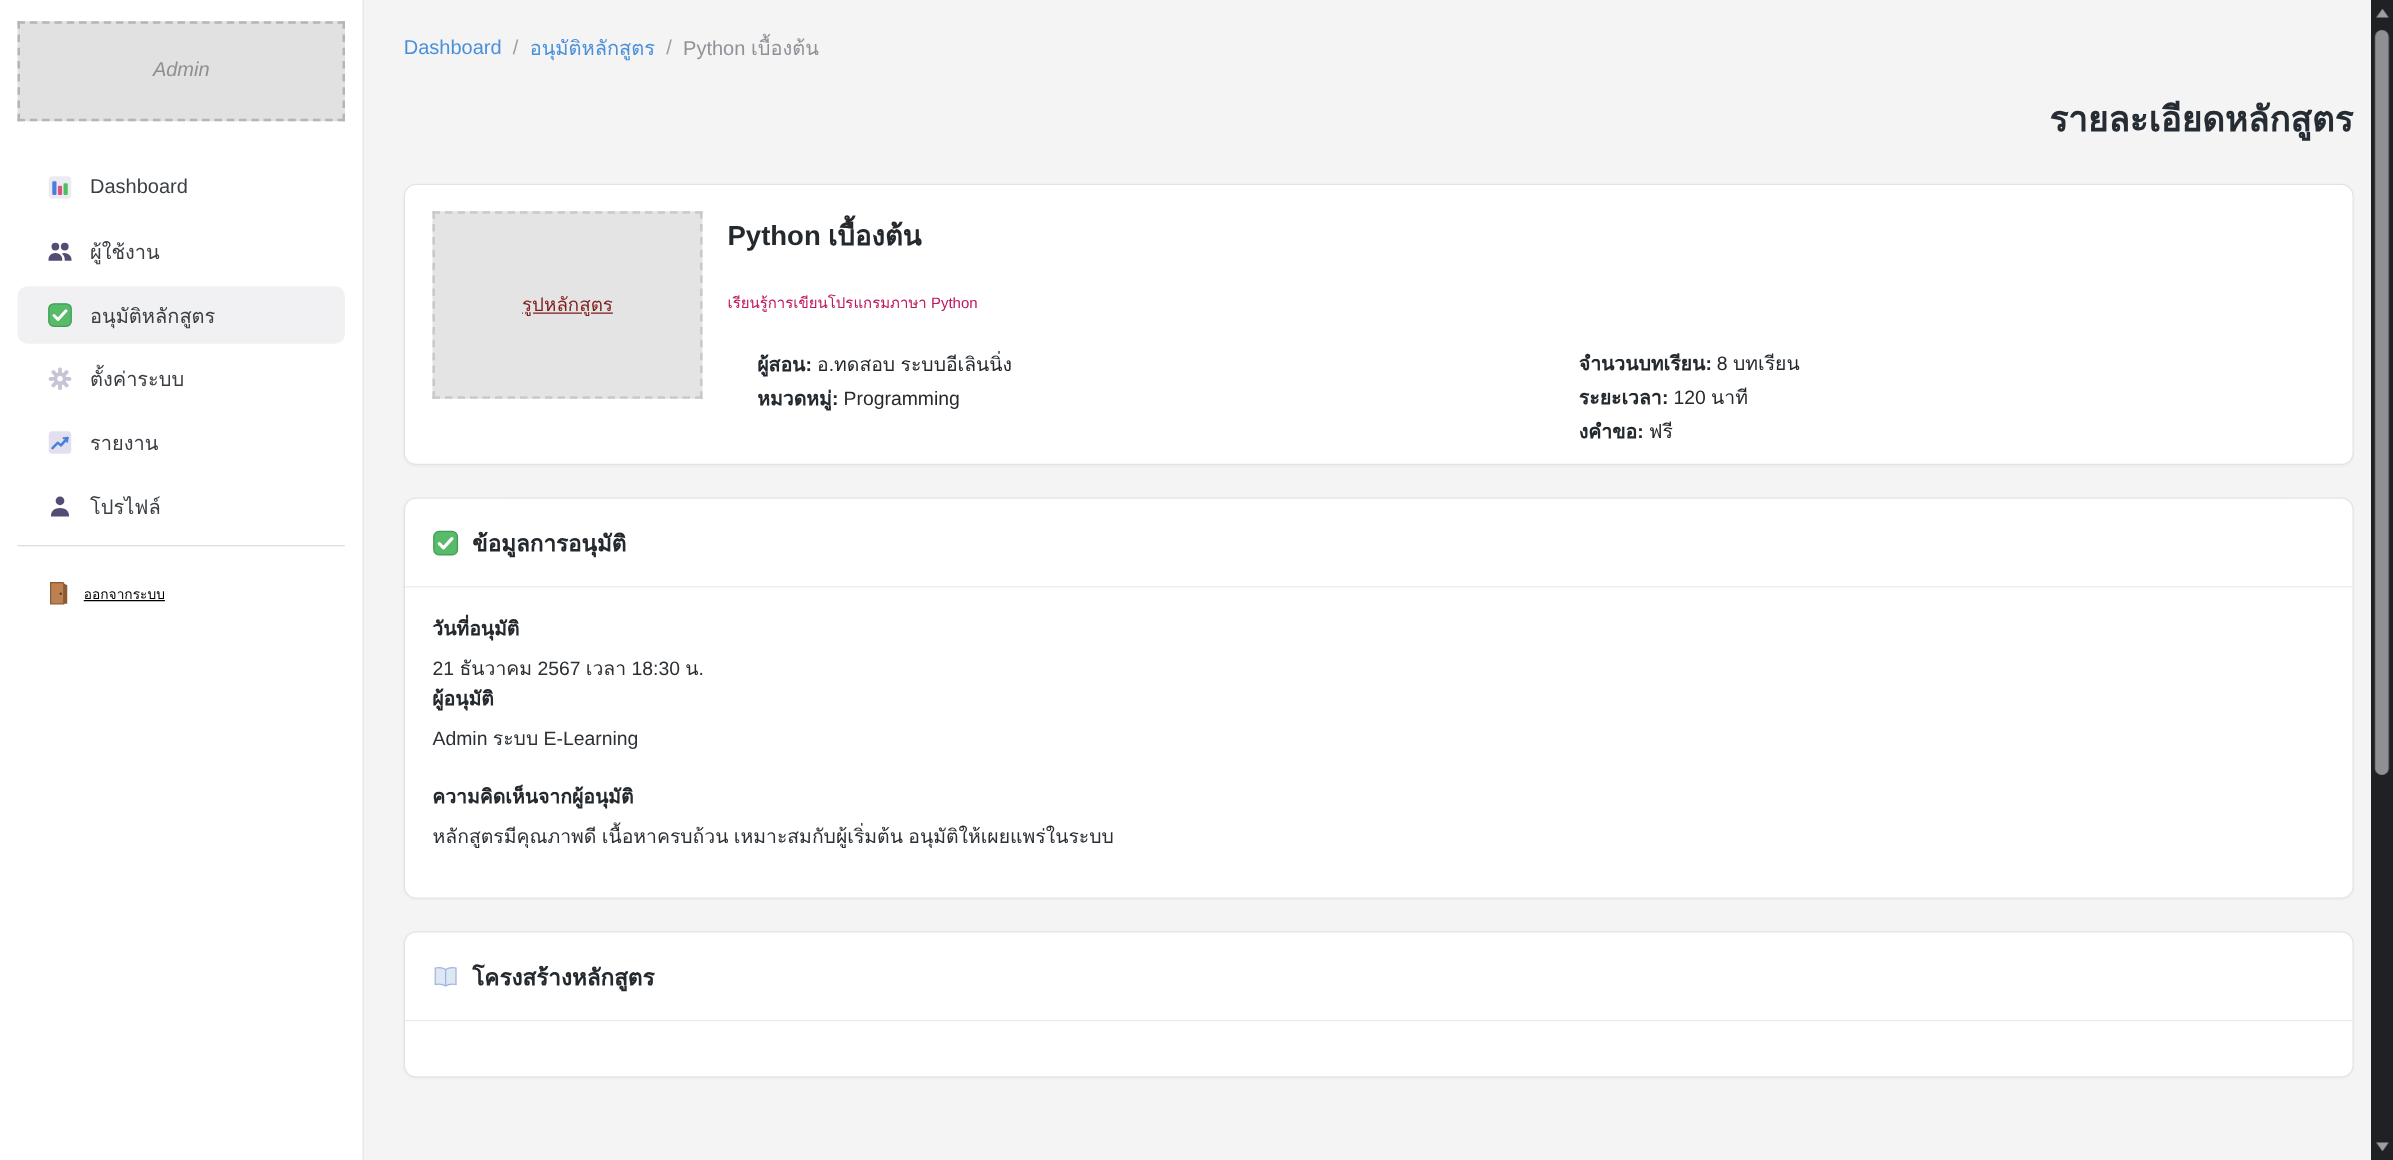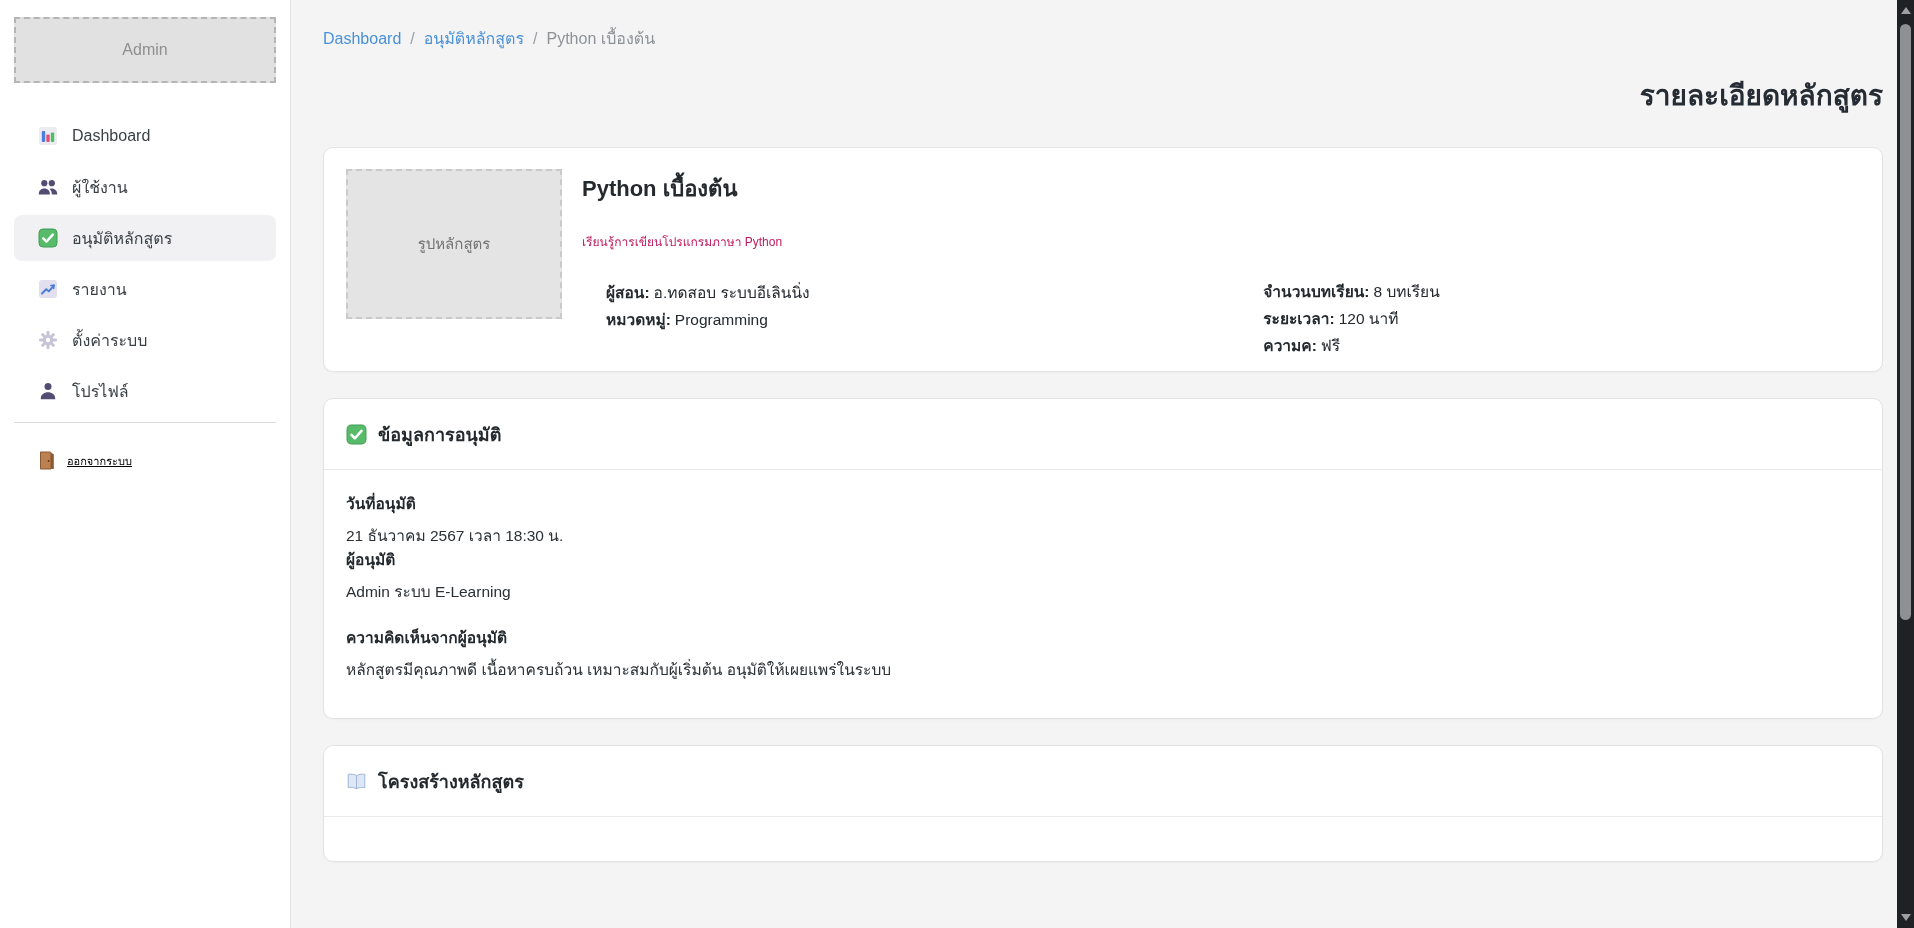--- a/index.html
+++ b/index.html
@@ -13,27 +13,28 @@
 
   
   .sidebar {
     width: 291px; height: 100%;
     background: #ffffff;
     border-right: 1px solid #e3e3e5;
     padding: 17px 14px;
     flex-shrink: 0;
   }
   .admin-box {
-    height: 66px;
+    height: 80px;
     background: #e1e1e1;
     border: 2px dashed #b5b5b5;
     color: #8f8f8f;
     font-size: 16px;
     display: flex; align-items: center; justify-content: center;
     margin-bottom: 30px;
+    font-style: italic;
   }
   .menu-item {
     height: 46px;
     display: flex; align-items: center;
     gap: 14px;
     padding-left: 24px;
     margin-bottom: 5px;
     font-size: 16px;
     color: #3a3f44;
     border-radius: 8px;
@@ -106,23 +107,23 @@
     padding: 5px 15px;
     border-radius: 15px;
   }
 
   
   .course-body { display: flex; gap: 20px; padding: 21px 22px 12px 22px; }
   .img-placeholder {
     width: 216px; height: 150px; flex-shrink: 0;
     background: #e4e4e5;
     border: 2px dashed #c9c9c9;
-    color: #737373;
+    color: #7f1d1d;
     font-size: 15px;
-    display: flex; align-items: center; justify-content: center;
+    display: flex; align-items: center; justify-content: center; text-decoration: underline;
   }
   .course-info { flex: 1; padding-top: 2px; }
   .course-title { font-size: 22px; font-weight: 700; color: #24292e; }
   .course-desc { margin-top: 26px; font-size: 12px; color: #be185d; }
   .meta-block { margin-top: 28px; font-size: 15.5px; line-height: 27px; color: #24292e; }
   .meta-line .lbl { font-weight: 700; margin-right: 4px; margin-left: 24px; }
   .course-meta-right { width: 41%; padding-top: 109px; font-size: 15.5px; line-height: 27px; color: #24292e; }
 
   
   .approval-body { padding: 22px 22px 36px 22px; }
@@ -199,42 +200,42 @@
             <rect x="1" y="1" width="18" height="18" rx="4" fill="#57bb6a" stroke="#3f9e54"></rect>
             <path d="M5.2 10.4l3.2 3.2 6.4-7" stroke="#fff" stroke-width="2.4" fill="none" stroke-linecap="round" stroke-linejoin="round"></path>
           </svg>
       </span>
       <span>อนุมัติหลักสูตร</span>
     </div>
 
     <div class="menu-item">
       <span class="mi">
         <svg viewBox="0 0 20 20">
-            <rect x="1" y="1" width="18" height="18" rx="3" fill="#e2e0ee"></rect>
-            <path d="M4 14.5l4.2-4.3 2.6 2.1 5.2-6" stroke="#4a7fd8" stroke-width="2" fill="none" stroke-linecap="round" stroke-linejoin="round"></path>
-            <path d="M16 6.3l-3.2.3M16 6.3l-.3 3.2" stroke="#4a7fd8" stroke-width="1.5" stroke-linecap="round"></path>
-          </svg>
-      </span>
-      <span>รายงาน</span>
-    </div>
-
-    <div class="menu-item">
-      <span class="mi">
-        <svg viewBox="0 0 20 20">
             <g fill="#c7c4d8">
               <rect x="8.5" y="1" width="3" height="18" rx="1.2"></rect>
               <rect x="8.5" y="1" width="3" height="18" rx="1.2" transform="rotate(45 10 10)"></rect>
               <rect x="8.5" y="1" width="3" height="18" rx="1.2" transform="rotate(90 10 10)"></rect>
               <rect x="8.5" y="1" width="3" height="18" rx="1.2" transform="rotate(135 10 10)"></rect>
               <circle cx="10" cy="10" r="5.2"></circle>
             </g>
             <circle cx="10" cy="10" r="2.2" fill="#ffffff"></circle>
           </svg>
       </span>
       <span>ตั้งค่าระบบ</span>
+    </div>
+
+    <div class="menu-item">
+      <span class="mi">
+        <svg viewBox="0 0 20 20">
+            <rect x="1" y="1" width="18" height="18" rx="3" fill="#e2e0ee"></rect>
+            <path d="M4 14.5l4.2-4.3 2.6 2.1 5.2-6" stroke="#4a7fd8" stroke-width="2" fill="none" stroke-linecap="round" stroke-linejoin="round"></path>
+            <path d="M16 6.3l-3.2.3M16 6.3l-.3 3.2" stroke="#4a7fd8" stroke-width="1.5" stroke-linecap="round"></path>
+          </svg>
+      </span>
+      <span>รายงาน</span>
     </div>
 
     <div class="menu-item">
       <span class="mi">
         <svg viewBox="0 0 20 20" fill="#534d74">
             <circle cx="10" cy="5.6" r="3.5"></circle>
             <path d="M2.8 17.4c0-3.7 3.2-6.1 7.2-6.1s7.2 2.4 7.2 6.1v.8H2.8z"></path>
           </svg>
       </span>
       <span>โปรไฟล์</span>
@@ -285,21 +286,21 @@
         </div>
       </div>
       <div class="course-meta-right">
         <div class="meta-line">
           <span class="lbl">จำนวนบทเรียน:</span><span>8 บทเรียน</span>
         </div>
         <div class="meta-line">
           <span class="lbl">ระยะเวลา:</span><span>120 นาที</span>
         </div>
         <div class="meta-line">
-          <span class="lbl">ความค:</span><span>ฟรี</span>
+          <span class="lbl">งคำขอ:</span><span>ฟรี</span>
         </div>
       </div>
     </div>
   </section>
 
   <section class="card">
     <div class="card-header">
       <span class="hi">
         <svg viewBox="0 0 20 20">
             <rect x="1" y="1" width="18" height="18" rx="4" fill="#57bb6a" stroke="#3f9e54"></rect>

